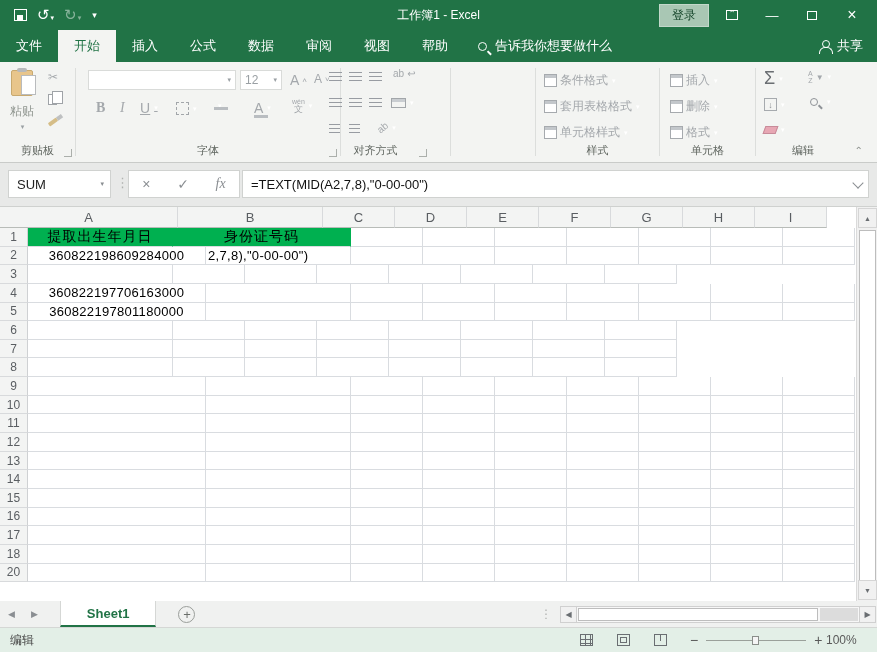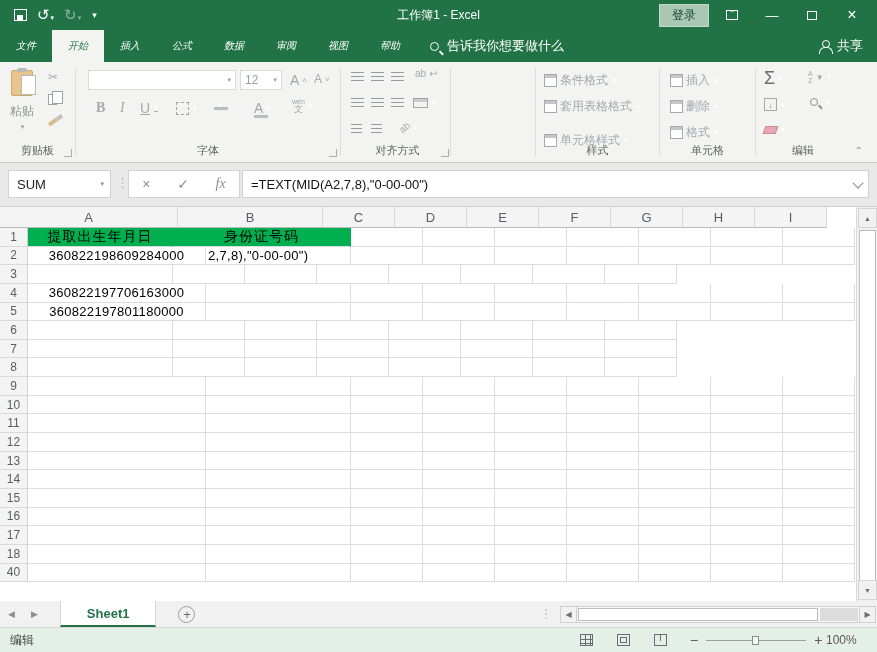--- a/index.html
+++ b/index.html
@@ -20,21 +20,21 @@
                font-size:12px; color:#fff; pointer-events:none; }
   .t-right { right:8px; top:0; height:30px; display:flex; align-items:center; gap:6px; }
   .signin { background:#a9c7b4; color:#17472c; font-size:12px; padding:2px 12px; border:1px solid #c2d8ca; }
   .wbtn { width:34px; height:24px; display:flex; align-items:center; justify-content:center; color:#fff; font-size:13px; }
   .ribopt { width:12px; height:10px; border:1.2px solid #fff; display:flex; align-items:flex-start; justify-content:center;
             font-size:8px; line-height:5px; color:#fff; }
   .maxbox { width:10px; height:9px; border:1.2px solid #fff; }
 
   
   .tabrow { left:0; top:30px; width:877px; height:32px; background:#217346; display:flex; align-items:stretch; }
-  .rtab { color:#fff; font-size:10px; padding:0 16px; display:flex; align-items:center;font-style:italic; }
+  .rtab { color:#fff; font-size:13px; padding:0 16px; display:flex; align-items:center; }
   .rtab.active { background:#f3f4f2; color:#217346; }
   .tellme { display:flex; align-items:center; gap:8px; color:#fff; font-size:13px; margin-left:14px; }
   .search-ic { width:9px; height:9px; border:1.5px solid #fff; border-radius:50%; position:relative; }
   .search-ic:after { content:""; position:absolute; width:5px; height:1.5px; background:#fff; left:8px; top:9px; transform:rotate(45deg); }
   .share { position:absolute; right:14px; top:30px; height:32px; display:flex; align-items:center; gap:6px; color:#fff; font-size:13px; }
   .person-ic { width:12px; height:13px; position:relative; }
   .person-ic:before { content:""; position:absolute; left:3px; top:0; width:6px; height:6px; border:1.3px solid #fff; border-radius:50%; }
   .person-ic:after { content:""; position:absolute; left:0; top:7px; width:12px; height:6px; border:1.3px solid #fff; border-bottom:none; border-radius:6px 6px 0 0; }
 
   
@@ -244,21 +244,21 @@
         </div>
       <div class="gi" style="left:216px;top:36px">
         <span class="tinytxt"><span>wén</span><br><span style="font-size:9px">文</span></span>
         <span class="dd">▾</span>
       </div>
       <div class="glabel">字体</div>
       <span class="launcher"></span>
     </div>
     <div class="rsep" style="left:340px"></div>
 
-    <div class="grp" style="left:343px;width:109px">
+    <div class="grp" style="left:321px;width:109px">
       <div class="gi" style="left:8px;top:10px">
           <span class="lines"></span>
         </div>
       <div class="gi" style="left:28px;top:10px">
           <span class="lines"></span>
         </div>
       <div class="gi" style="left:48px;top:10px">
           <span class="lines"></span>
         </div>
       <div class="gi" style="left:72px;top:6px">
@@ -299,21 +299,21 @@
       <div class="gi" style="left:8px;top:10px">
           <span class="sq-ic"></span>
           <span>条件格式</span>
           <span class="dd">▾</span>
         </div>
       <div class="gi" style="left:8px;top:36px">
           <span class="sq-ic"></span>
           <span>套用表格格式</span>
           <span class="dd">▾</span>
         </div>
-      <div class="gi" style="left:8px;top:70px">
+      <div class="gi" style="left:8px;top:62px">
           <span class="sq-ic"></span>
           <span>单元格样式</span>
           <span class="dd">▾</span>
         </div>
       <div class="glabel">样式</div>
     </div>
     <div class="rsep" style="left:659px"></div>
 
     <div class="grp" style="left:660px;width:95px">
       <div class="gi" style="left:10px;top:10px">
@@ -598,21 +598,21 @@
           <div class="cell" style="width: 145px;"></div>
           <div class="cell" style="width: 72px;"></div>
           <div class="cell" style="width: 72px;"></div>
           <div class="cell" style="width: 72px;"></div>
           <div class="cell" style="width: 72px;"></div>
           <div class="cell" style="width: 72px;"></div>
           <div class="cell" style="width: 72px;"></div>
           <div class="cell" style="width: 72px;"></div>
         </div>
         <div class="grow">
-          <div class="rn">40</div>
+          <div class="rn">20</div>
           <div class="cell" style="width: 178px;"></div>
           <div class="cell" style="width: 145px;"></div>
           <div class="cell" style="width: 72px;"></div>
           <div class="cell" style="width: 72px;"></div>
           <div class="cell" style="width: 72px;"></div>
           <div class="cell" style="width: 72px;"></div>
           <div class="cell" style="width: 72px;"></div>
           <div class="cell" style="width: 72px;"></div>
           <div class="cell" style="width: 72px;"></div>
         </div>

